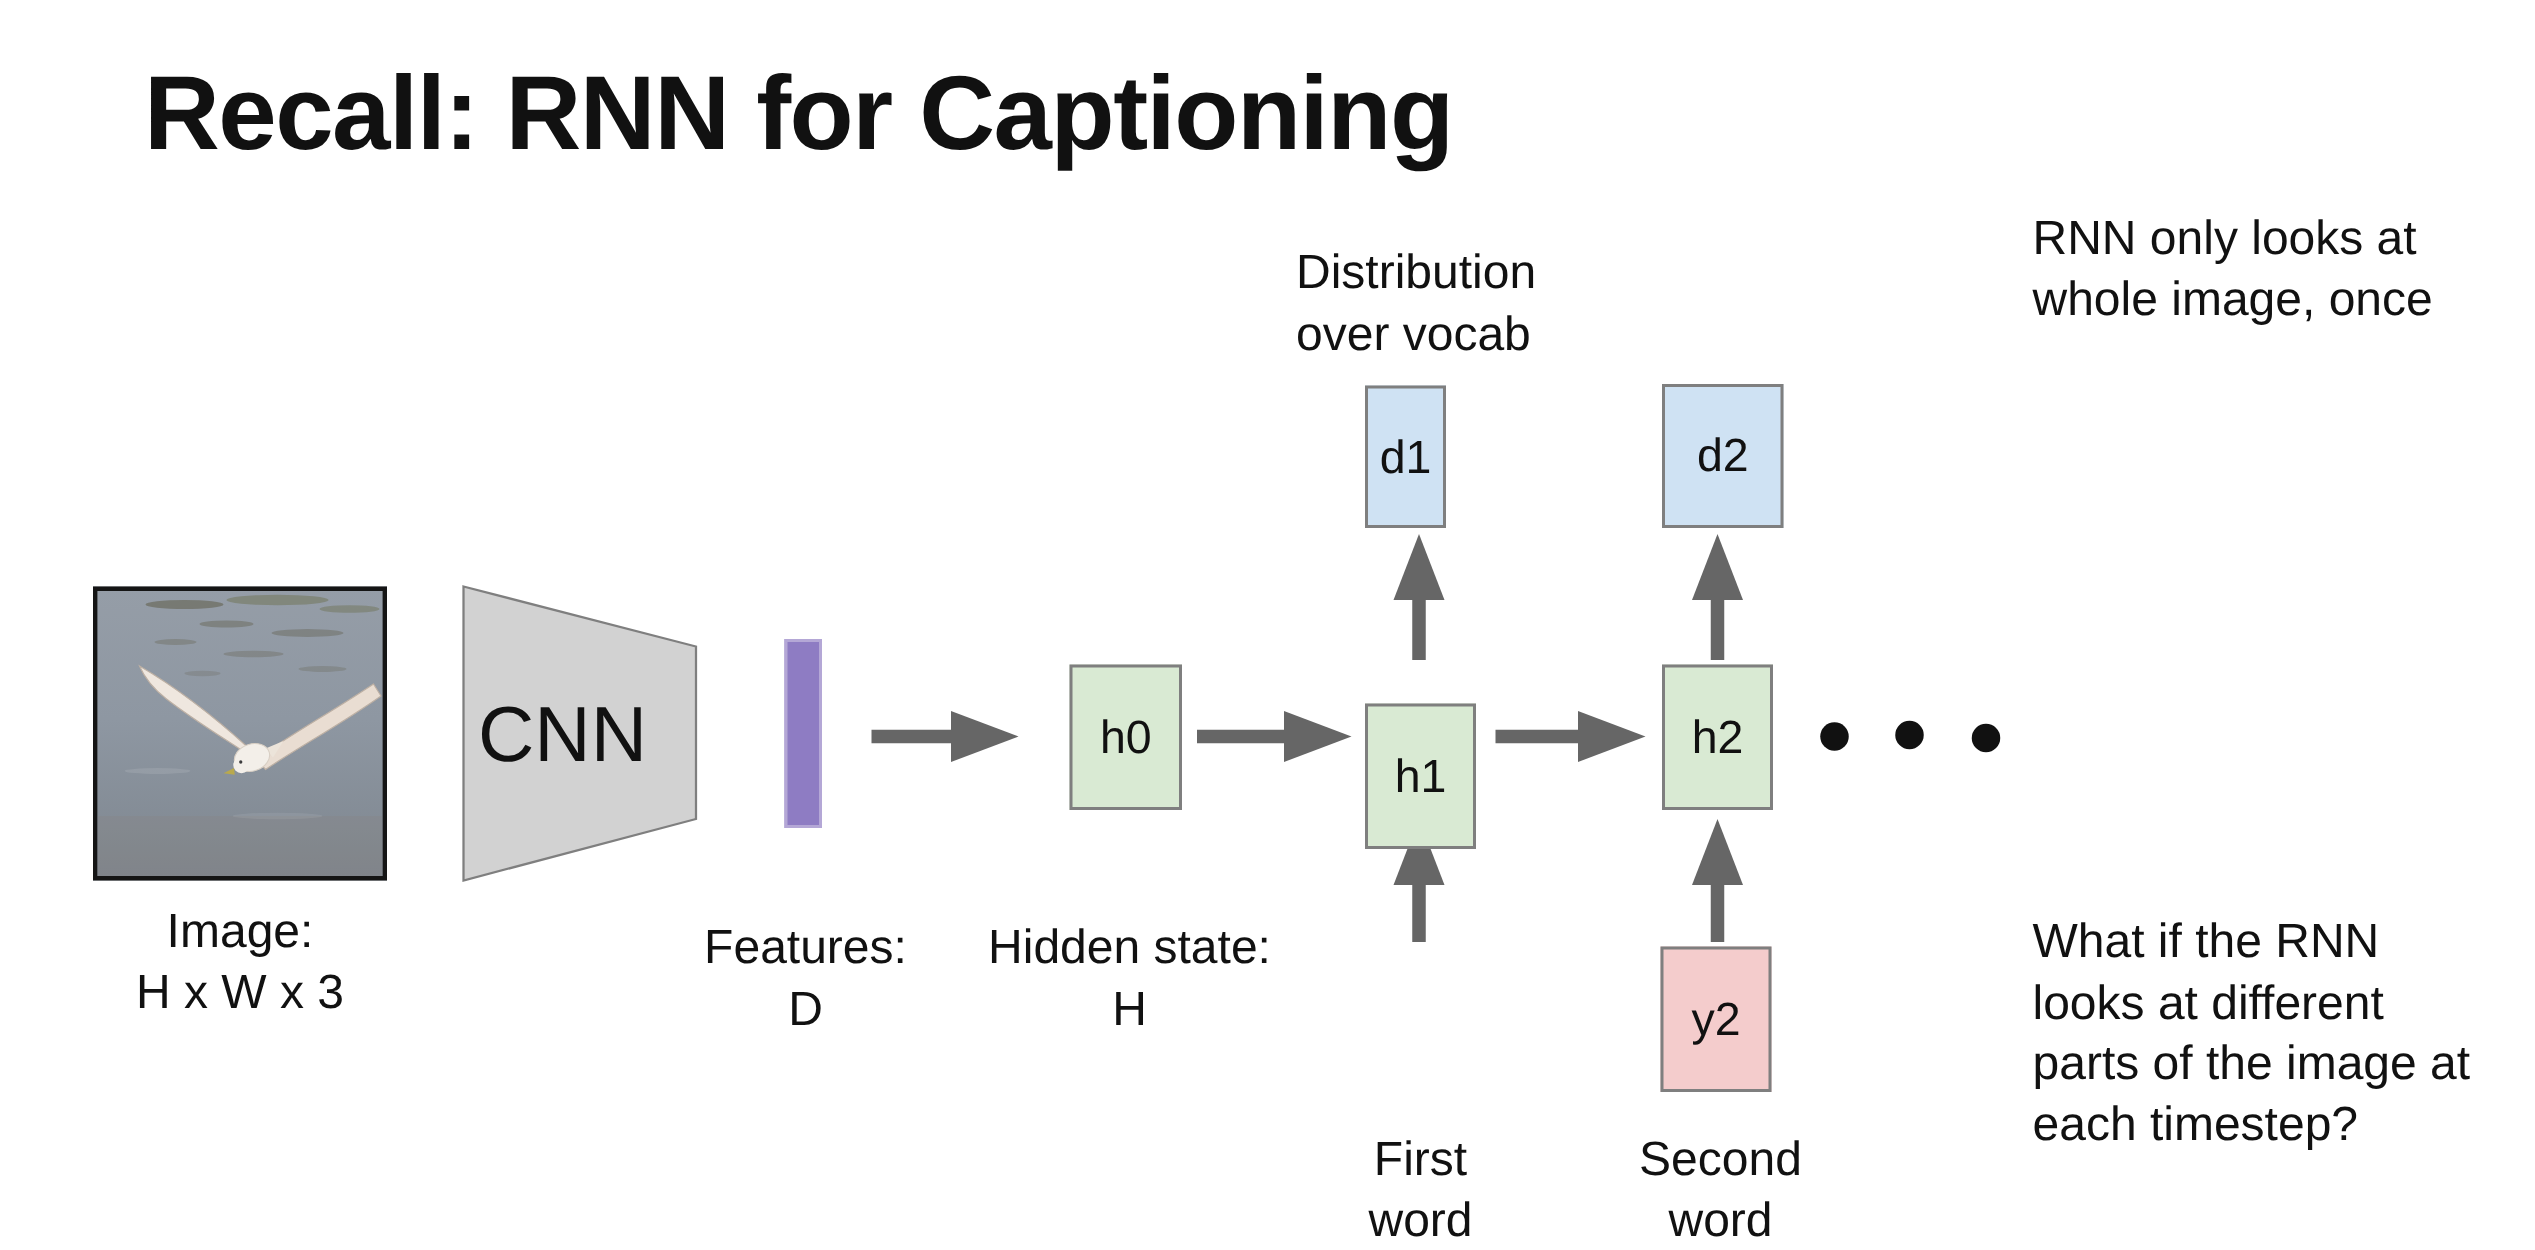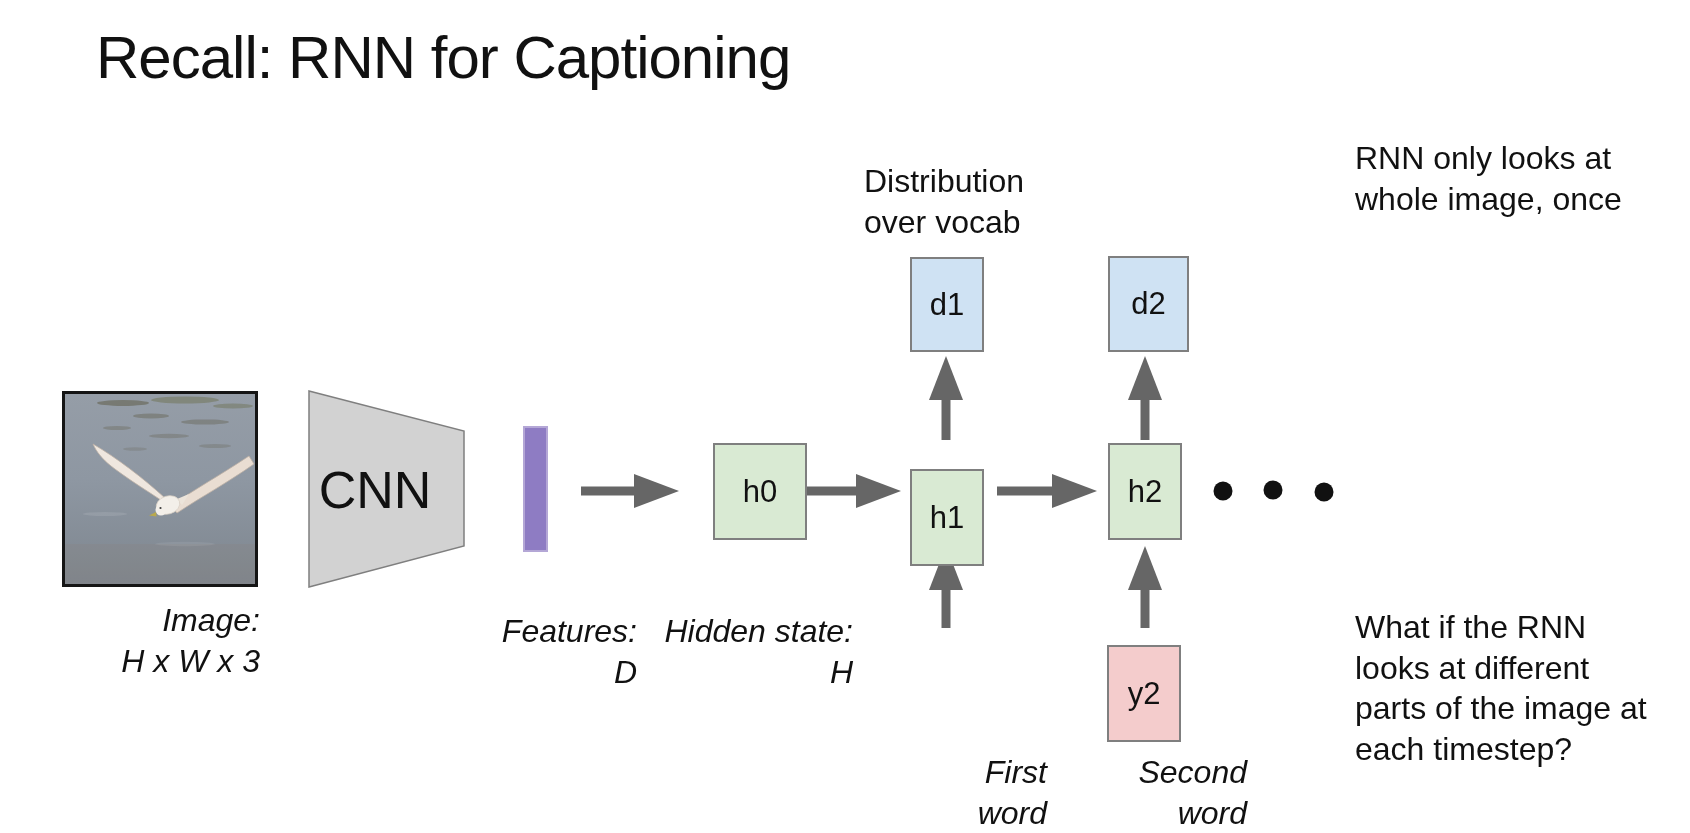--- a/index.html
+++ b/index.html
@@ -10,45 +10,45 @@
     --features-border:#b4a7d6;
     --cnn-fill:#d2d2d2;
     --arrow:#666666;
     --box-border:#7f7f7f;
     --ink:#111111;
   }
   html,body{margin:0;padding:0;}
   body{background:#ffffff;font-family:"Liberation Sans","DejaVu Sans",sans-serif;color:var(--ink);}
   .slide{position:relative;width:1690px;height:833px;background:#ffffff;overflow:hidden;}
 
-  .title{position:absolute;left:96px;top:28px;font-size:60px;line-height:1.0;letter-spacing:-1px;white-space:nowrap;}
+  .title{position:absolute;left:96px;top:40px;font-size:70px;line-height:1.0;letter-spacing:-1px;white-space:nowrap;font-weight:bold;}
 
   .overlay{position:absolute;left:0;top:0;width:1690px;height:833px;pointer-events:none;}
 
   .bird-frame{position:absolute;left:62px;top:391px;width:190px;height:190px;border:3px solid #151515;background:#8d96a0;}
   .bird-frame svg{display:block;width:100%;height:100%;}
 
   .cnn-label{position:absolute;left:297px;top:462px;width:156px;height:56px;display:flex;align-items:center;justify-content:center;font-size:52px;}
 
   .feat-bar{position:absolute;left:523px;top:426px;width:21px;height:122px;background:var(--features-fill);border:2px solid var(--features-border);}
 
   .node{position:absolute;display:flex;align-items:center;justify-content:center;font-size:31px;border:2px solid var(--box-border);box-sizing:border-box;}
   .node.green{background:var(--hidden-fill);}
   .node.blue{background:var(--dist-fill);}
   .node.pink{background:var(--word-fill);}
-  .n-h0{left:713px;top:443px;width:94px;height:97px;}
+  .n-h0{left:713px;top:443px;width:75px;height:97px;}
   .n-h1{left:910px;top:469px;width:74px;height:97px;}
   .n-h2{left:1108px;top:443px;width:74px;height:97px;}
-  .n-d1{left:910px;top:257px;width:74px;height:95px;}
+  .n-d1{left:910px;top:257px;width:54px;height:95px;}
   .n-d2{left:1108px;top:256px;width:81px;height:96px;}
   .n-y1{left:910px;top:631px;width:74px;height:97px;}
-  .n-y2{left:1107px;top:631px;width:74px;height:97px;margin-top:14px;}
+  .n-y2{left:1107px;top:631px;width:74px;height:97px;}
 
   .txt{position:absolute;font-size:32px;line-height:1.27;white-space:pre-line;}
-  .txt.center{text-align:right;width:200px;font-style:italic;}
+  .txt.center{text-align:center;width:200px;}
   .t-image{left:60px;top:600px;}
   .t-features{left:437px;top:611px;}
   .t-hidden{left:653px;top:611px;}
   .t-dist{left:864px;top:161px;}
   .t-first{left:847px;top:752px;}
   .t-second{left:1047px;top:752px;}
   .t-note-top{left:1355px;top:138px;}
   .t-note-bottom{left:1355px;top:607px;}
 </style>
 </head>

